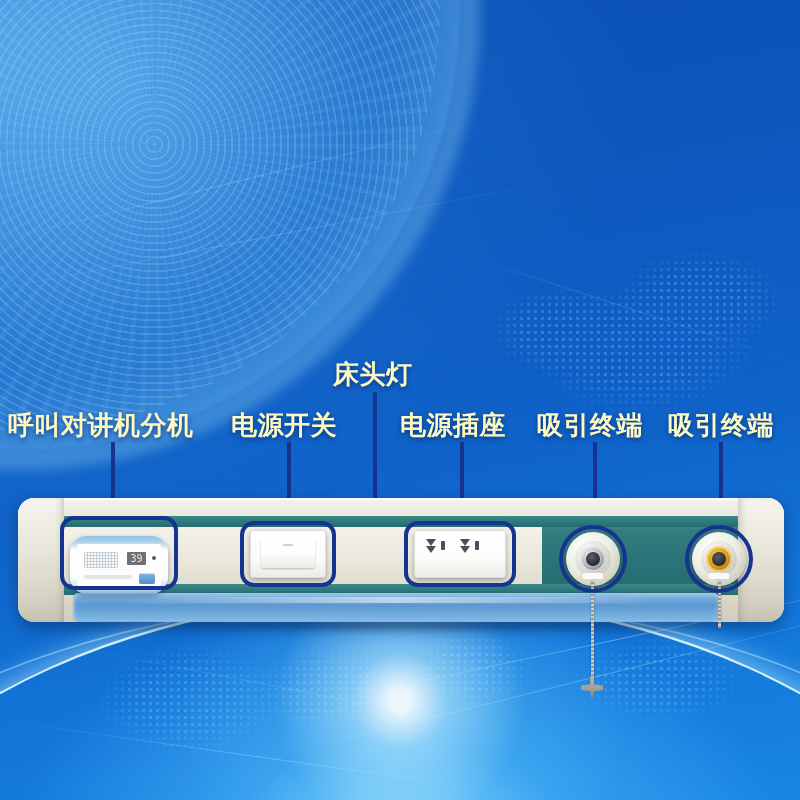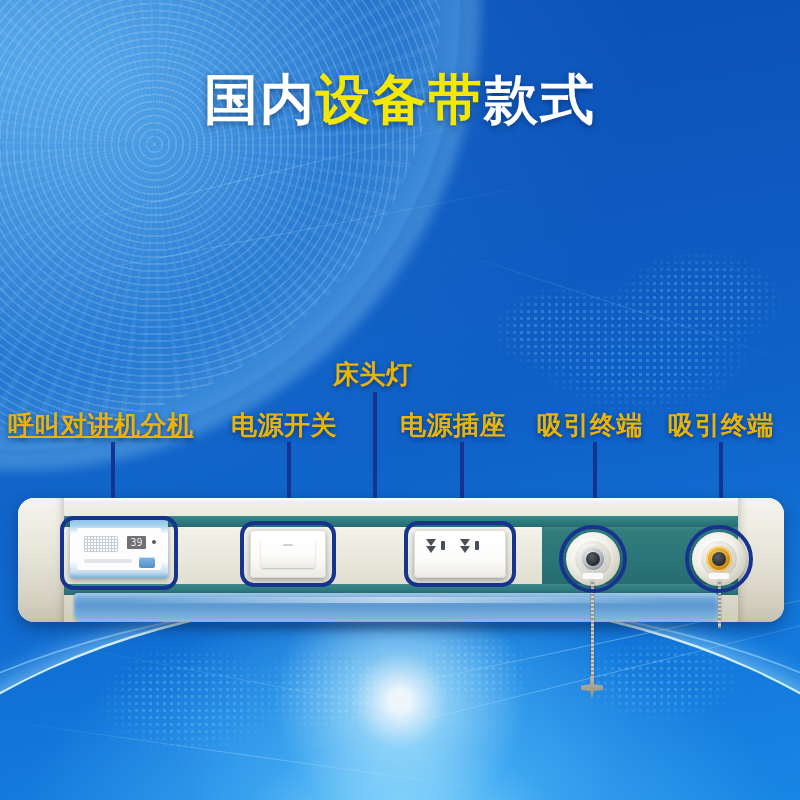--- a/index.html
+++ b/index.html
@@ -97,21 +97,21 @@
   .hl-row2{margin-top:20px;white-space:nowrap;line-height:1;}
   .hl-row2 .w{
     font-size:54px;font-weight:bold;color:#ffffff;letter-spacing:2px;
     text-shadow:0 2px 6px rgba(0,30,90,.55);
   }
   .hl-row2 .big{
     font-size:86px;font-weight:bold;color:#f5e800;margin-left:58px;
     text-shadow:0 3px 9px rgba(0,30,90,.6);vertical-align:-12px;
   }
   .callout-label{
-    position:absolute;font-size:26px;font-weight:bold;color:#eab308;white-space:nowrap;
+    position:absolute;font-size:26px;font-weight:bold;color:#fef9c3;white-space:nowrap;
     text-shadow:0 2px 5px rgba(0,25,80,.6);letter-spacing:.5px;
   }
   .leader{position:absolute;width:4px;background:#16348f;}
 
   
   .panel-wrap{position:absolute;left:18px;top:498px;width:766px;height:132px;}
   .panel-body{
     position:absolute;left:0;top:0;width:766px;height:124px;border-radius:16px;
     background:linear-gradient(180deg,#f2f2ea 0%,#eceadf 14%,#e4e1d4 50%,#dedbcd 74%,#cfcdbf 100%);
     box-shadow:0 6px 16px rgba(0,20,60,.38), inset 0 2px 3px rgba(255,255,255,.85);
@@ -155,21 +155,21 @@
   .panel-shadow{
     position:absolute;left:14px;top:120px;width:740px;height:14px;border-radius:50%;
     background:radial-gradient(ellipse at center, rgba(0,25,70,.42), rgba(0,25,70,0) 72%);
     filter:blur(3px);
   }
 
   
   .device{position:absolute;}
   
   .intercom{
-    left:70px;top:520px;width:98px;height:58px;border-radius:2px;
+    left:70px;top:536px;width:98px;height:58px;border-radius:17px;
     background:linear-gradient(180deg,#8fc3e6 0%,#a9d3ee 10%,#ffffff 24%,#fbfcfe 72%,#c6def0 90%,#79b0da 100%);
     box-shadow:0 2px 5px rgba(0,20,60,.35);
   }
   .ic-face{position:absolute;left:7px;top:8px;right:7px;bottom:8px;background:#fdfdfd;border-radius:2px;}
   .ic-grille{
     position:absolute;left:7px;top:8px;width:34px;height:16px;
     background:repeating-linear-gradient(90deg,#b9c4cc 0 1px,rgba(255,255,255,0) 1px 3px),
                repeating-linear-gradient(0deg,#c2ccd4 0 1px,rgba(255,255,255,0) 1px 3px);
     opacity:.85;border-radius:2px;
   }
@@ -266,27 +266,24 @@
   <div class="horizon-ring2"></div>
   <div class="streak s1"></div>
   <div class="streak s2"></div>
   <div class="streak s3"></div>
   <div class="streak s4"></div>
   <div class="streak s5"></div>
   <div class="streak s6"></div>
   <div class="streak s7"></div>
 
   <div class="headline">
-    <div class="hl-row1">
-      <span class="w">国内</span><span class="y">设备带</span><span class="w">款式</span>
-    </div>
   </div>
 
   <div id="callout-layer">
-      <div class="callout-label" style="left: 8px; top: 408px; text-decoration: underline;">呼叫对讲机分机</div>
+      <div class="callout-label" style="left: 8px; top: 408px;">呼叫对讲机分机</div>
       <div class="leader" style="left: 111px; top: 442px; height: 80px;"></div>
       <div class="callout-label" style="left: 231px; top: 408px;">电源开关</div>
       <div class="leader" style="left: 287px; top: 442px; height: 86px;"></div>
       <div class="callout-label" style="left: 333px; top: 357px;">床头灯</div>
       <div class="leader" style="left: 373px; top: 392px; height: 218px;"></div>
       <div class="callout-label" style="left: 400px; top: 408px; text-align: right;">电源插座</div>
       <div class="leader" style="left: 460px; top: 442px; height: 86px;"></div>
       <div class="callout-label" style="left: 537px; top: 408px;">吸引终端</div>
       <div class="leader" style="left: 593px; top: 442px; height: 88px;"></div>
       <div class="callout-label" style="left: 668px; top: 408px; text-align: right;">吸引终端</div>

